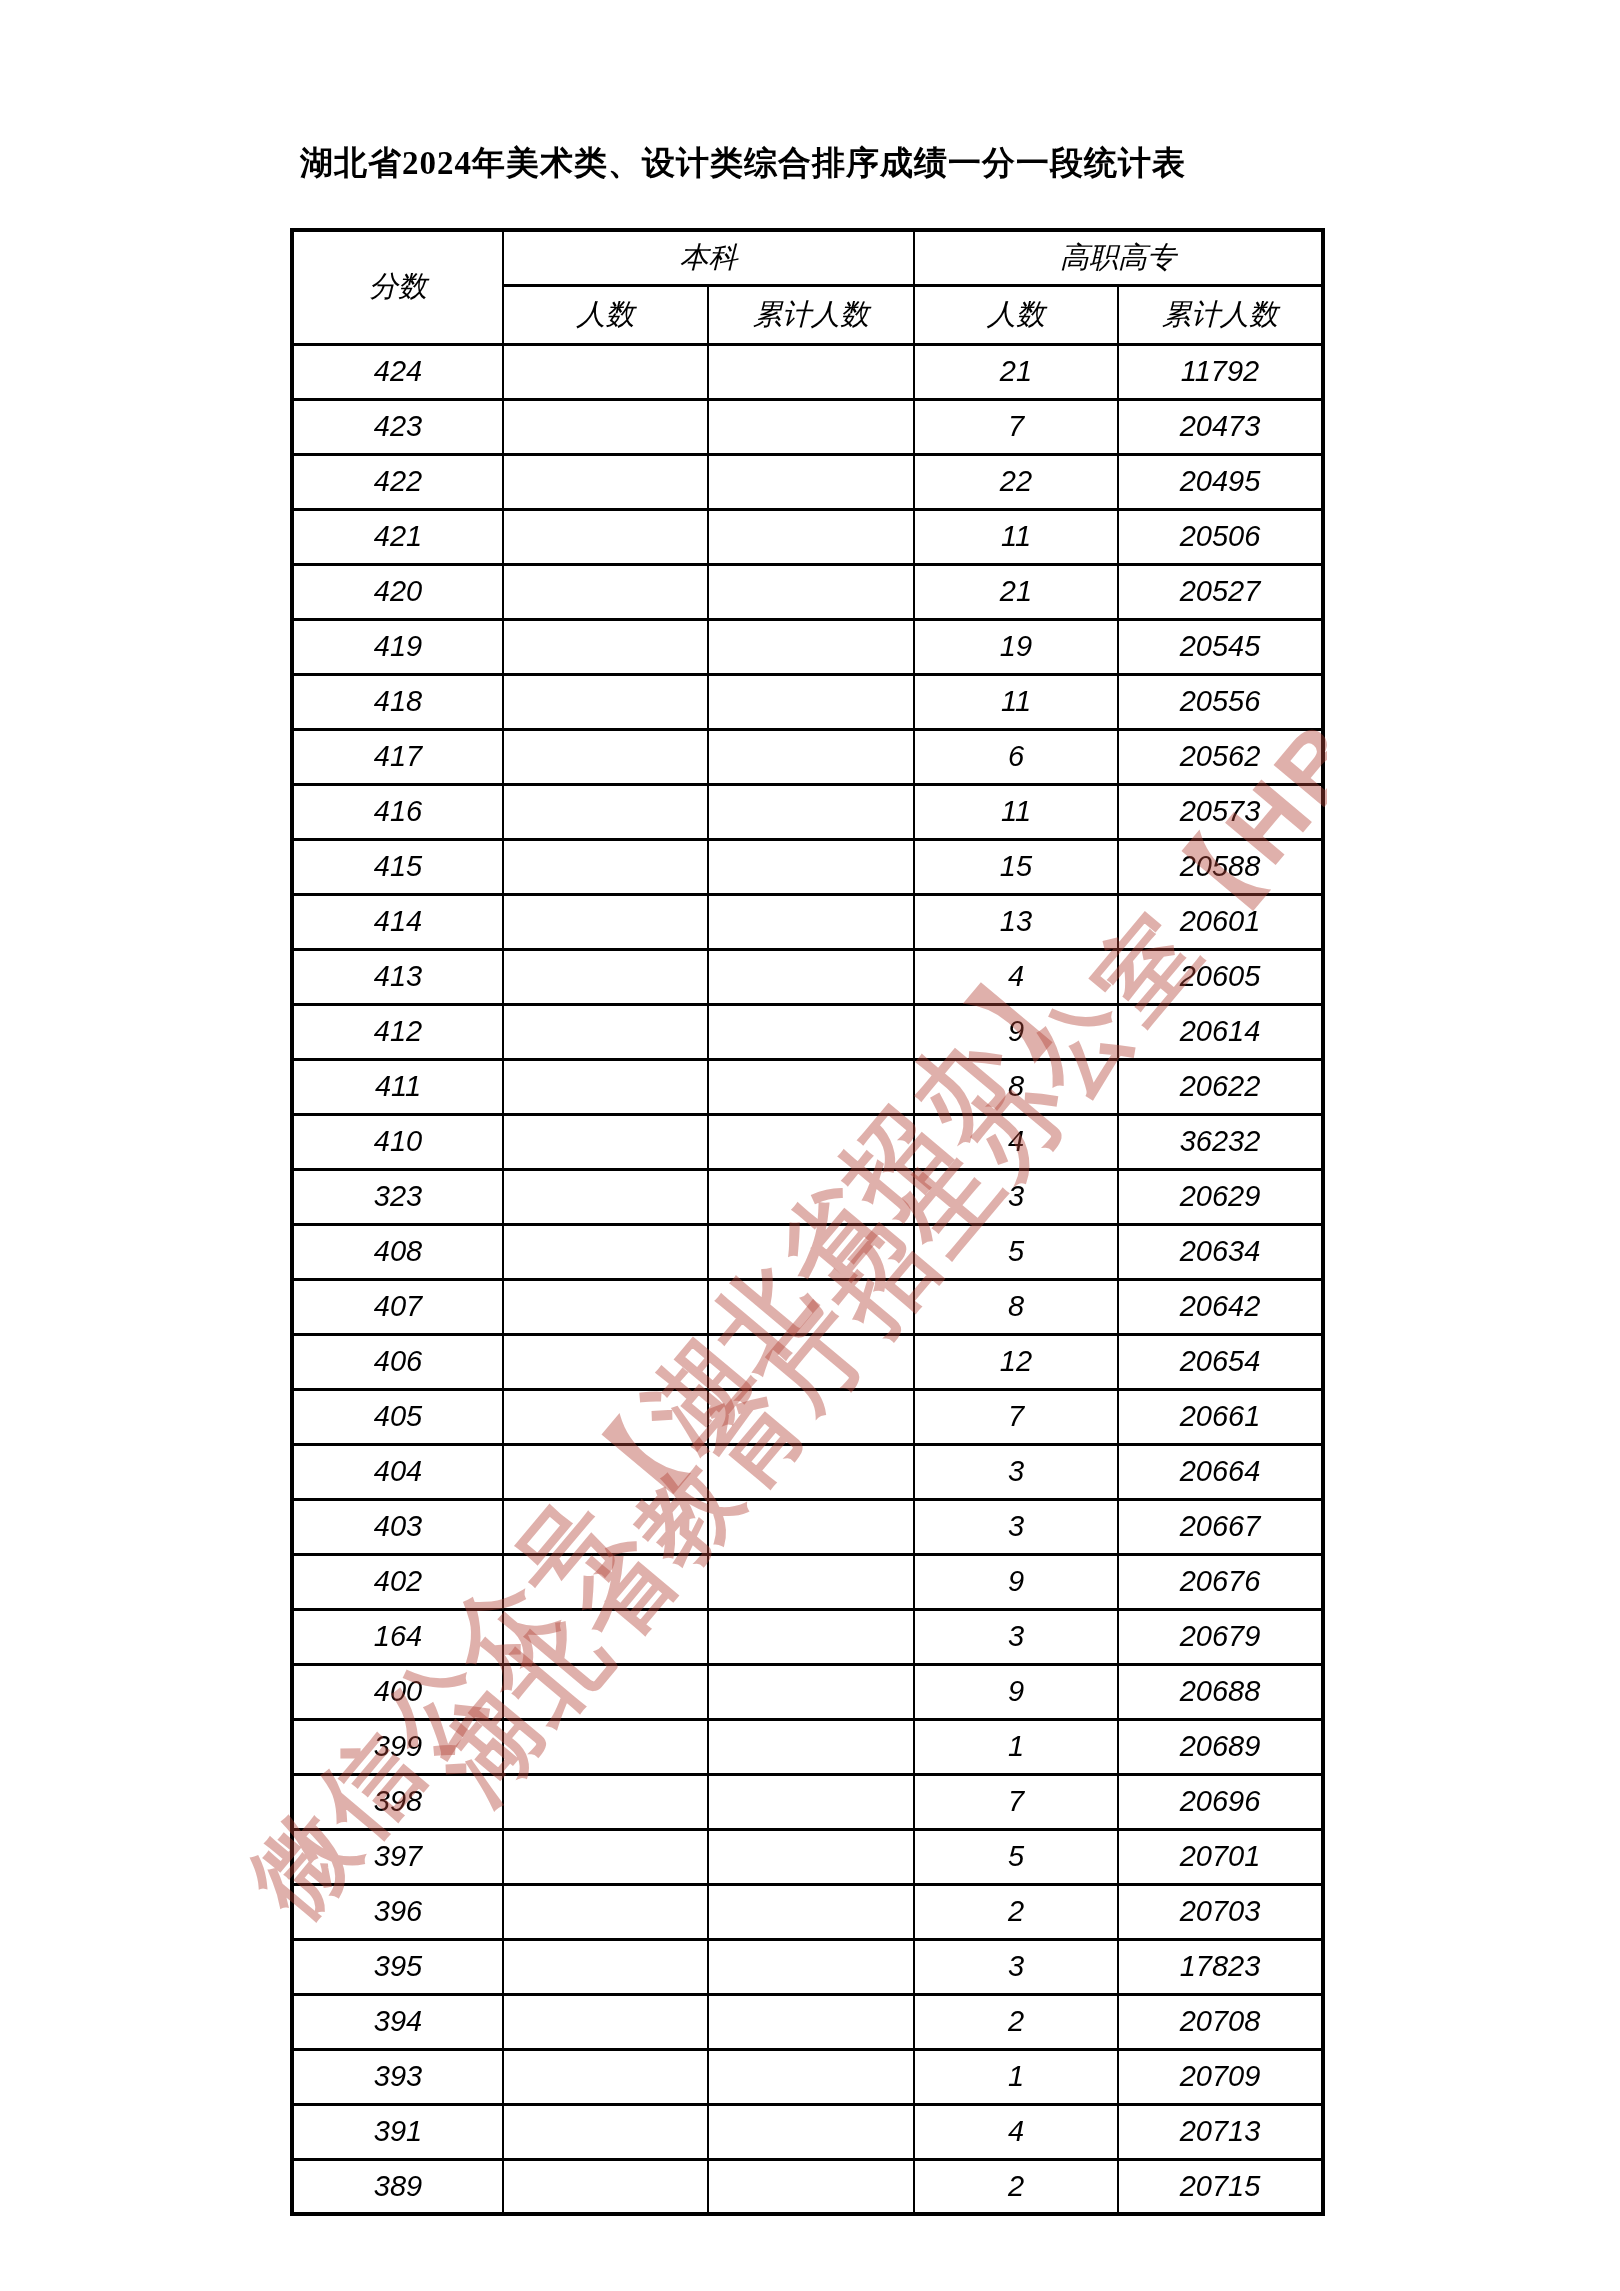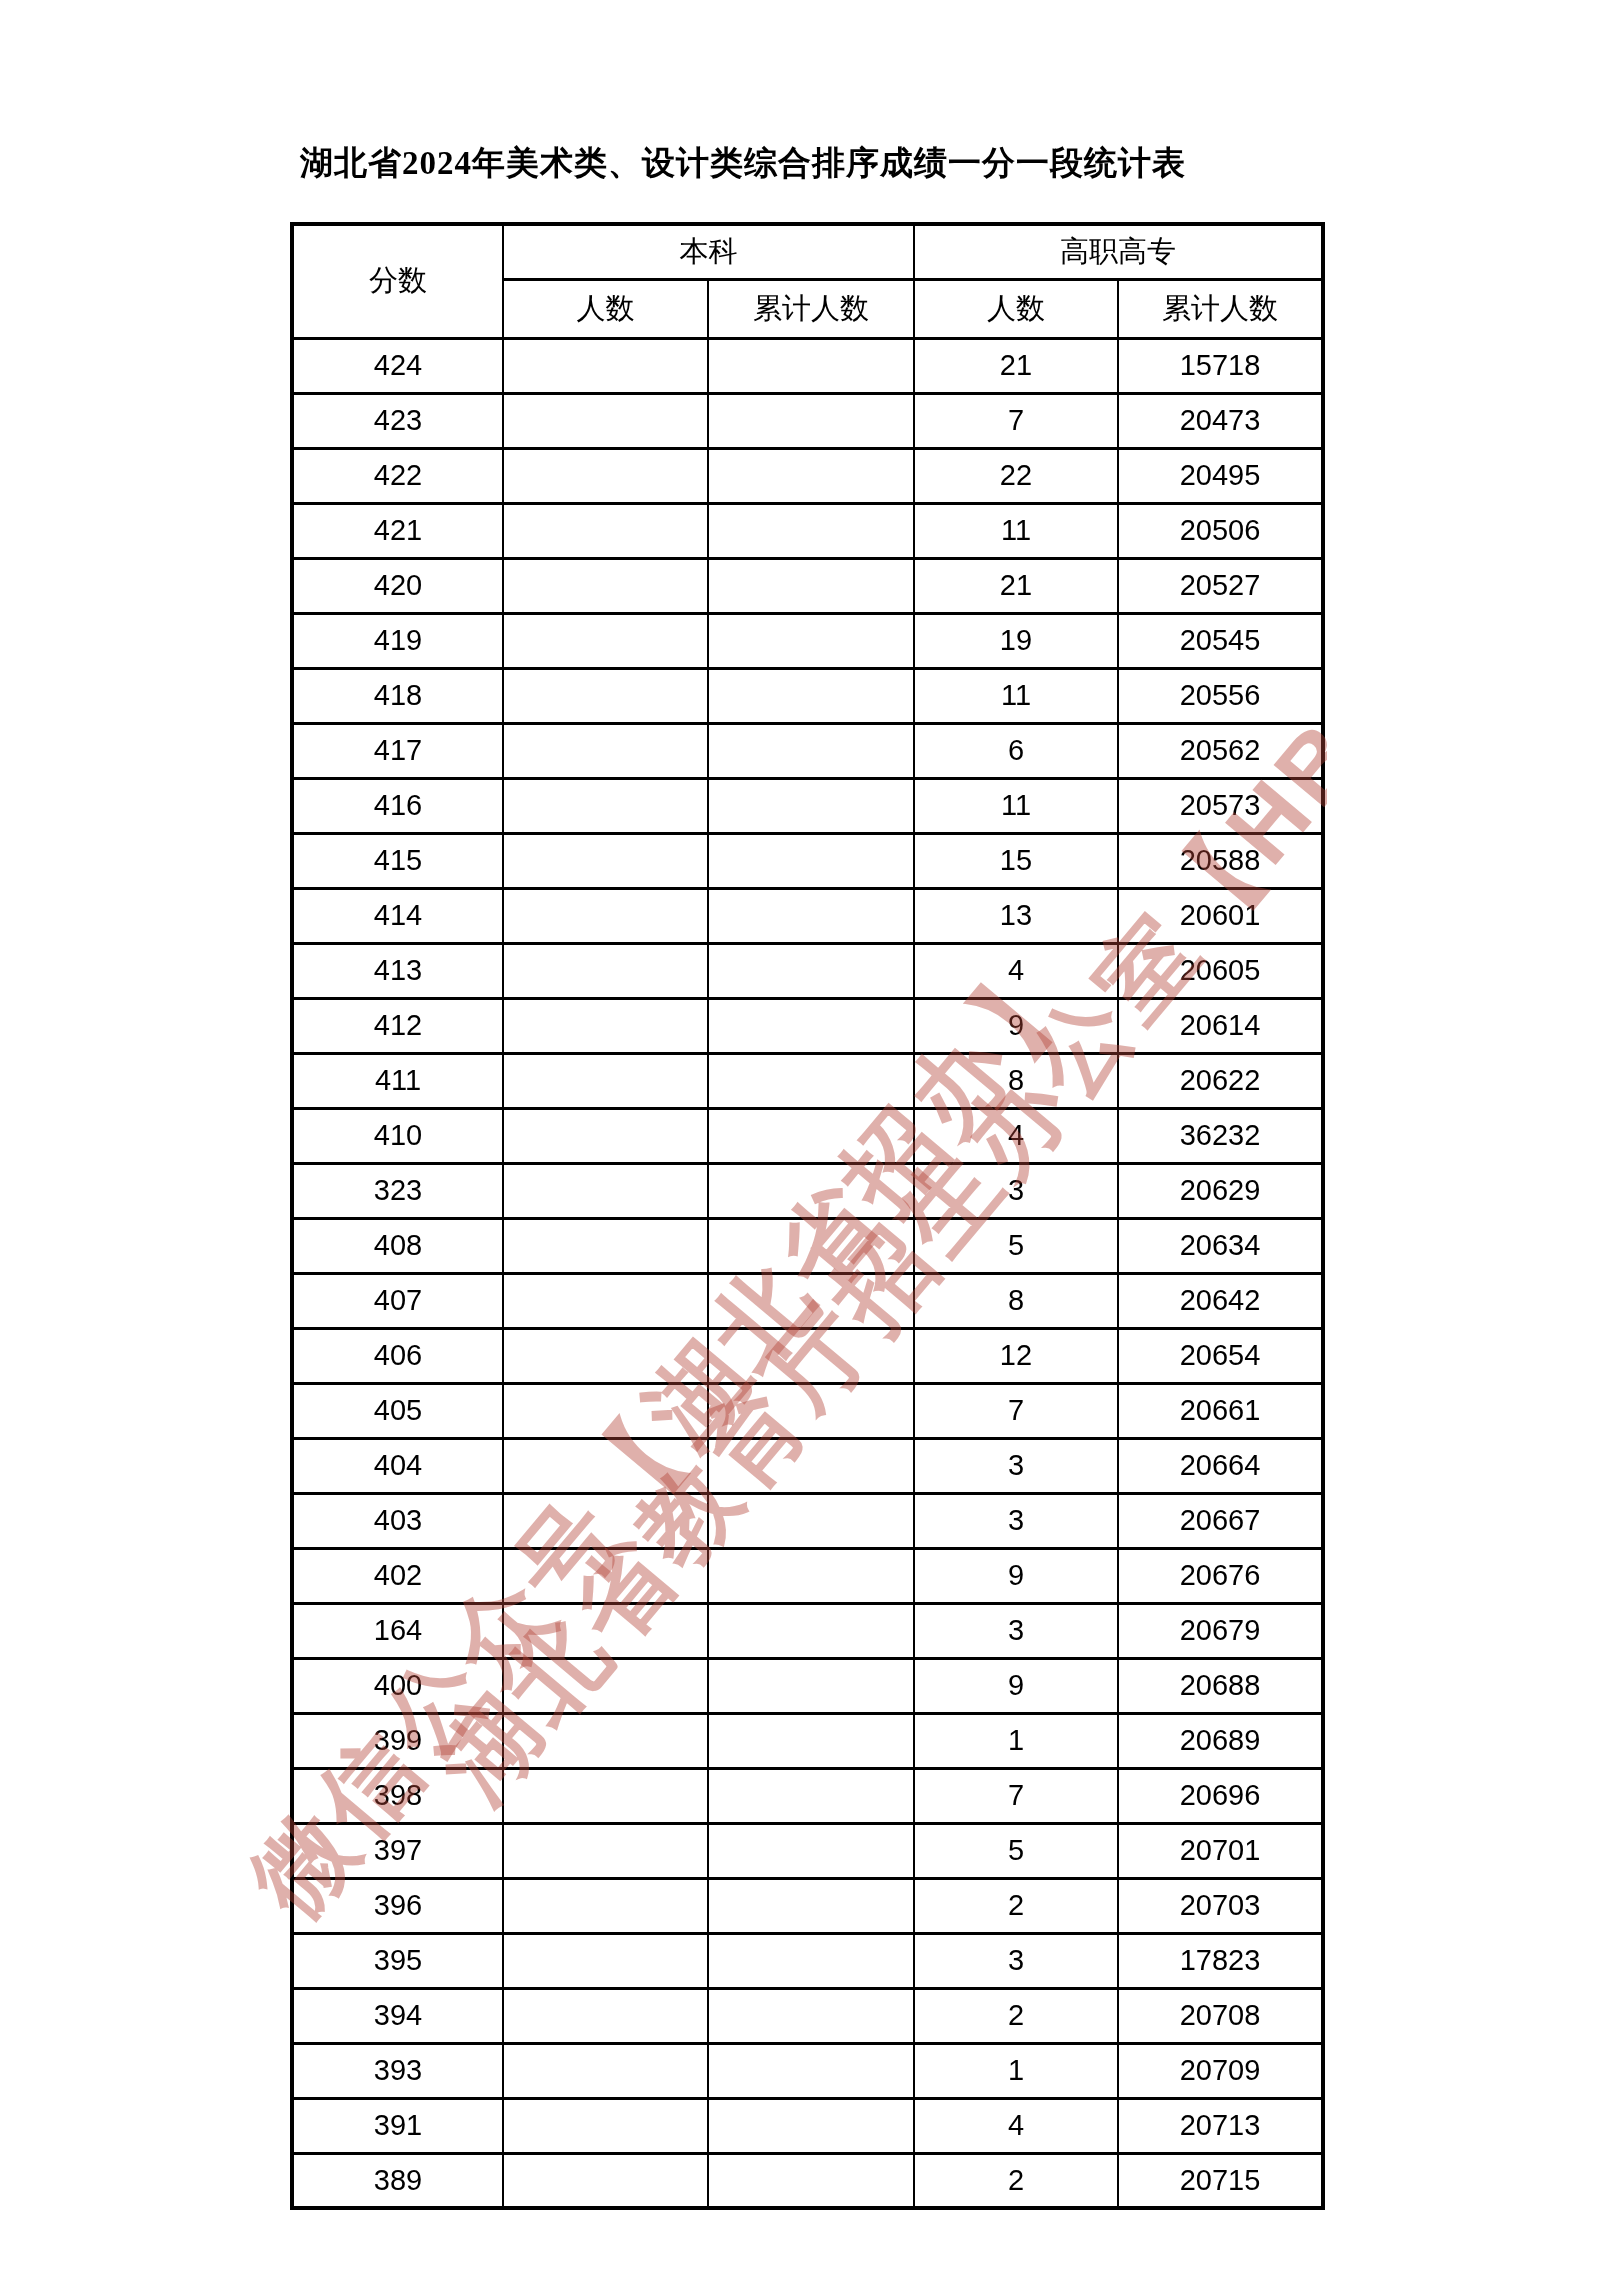--- a/index.html
+++ b/index.html
@@ -23,27 +23,28 @@
     font-family: "Liberation Serif", "DejaVu Serif", serif;
     font-size: 33px;
     font-weight: bold;
     letter-spacing: 1px;
     white-space: nowrap;
     z-index: 1;
   }
   table.score-table {
     position: absolute;
     left: 290px;
-    top: 222px;
+    top: 228px;
     width: 1030px;
     border-collapse: collapse;
     table-layout: fixed;
     border: 4.9px solid #000;
     z-index: 1;
     background: transparent;
+    font-style: italic;
   }
   .score-table th, .score-table td {
     border-left: 2px solid #000;
     border-right: 2px solid #000;
     border-top: 3.9px solid #000;
     border-bottom: 3.9px solid #000;
     text-align: center;
     vertical-align: middle;
     font-size: 29px;
     font-weight: normal;
@@ -99,21 +100,21 @@
         <th>人数</th>
         <th>累计人数</th>
       </tr>
     </thead>
     <tbody>
         <tr>
           <td>424</td>
           <td></td>
           <td></td>
           <td>21</td>
-          <td>15718</td>
+          <td>11792</td>
         </tr>
         <tr>
           <td>423</td>
           <td></td>
           <td></td>
           <td>7</td>
           <td>20473</td>
         </tr>
         <tr>
           <td>422</td>

